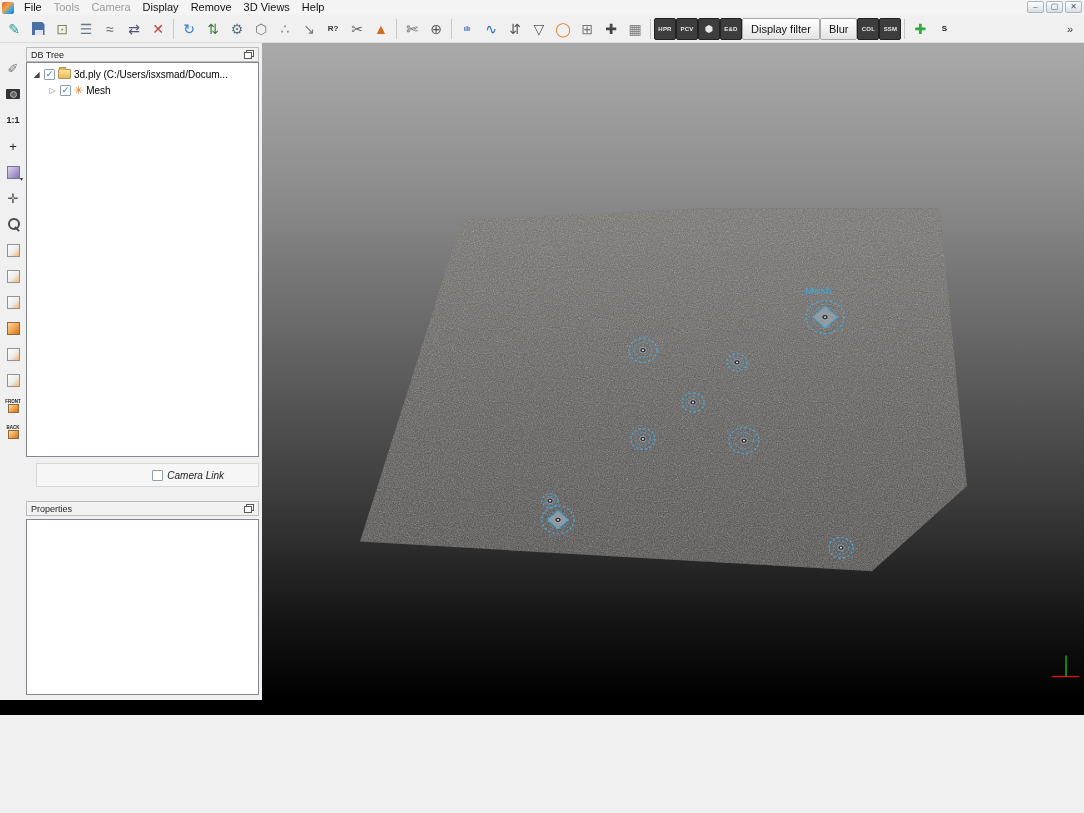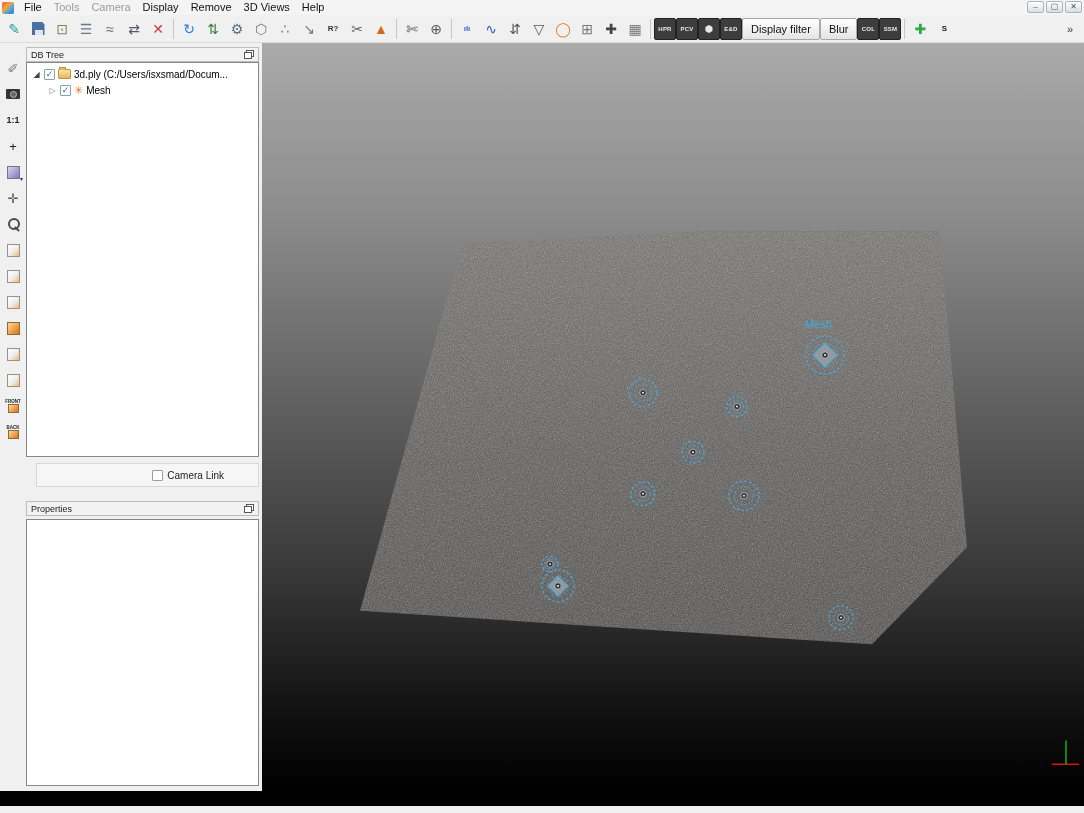--- a/index.html
+++ b/index.html
@@ -1,18 +1,18 @@
 <!DOCTYPE html>
 <html><head>
 <meta charset="utf-8">
 <style>
   * { box-sizing: border-box; margin: 0; padding: 0; }
   html,body { width:1084px; height:813px; }
   body { font-family: "Liberation Sans", sans-serif; font-size: 11px; background:#f0f0f0; overflow:hidden; }
-  .window { width:1084px; height:806px; display:flex; flex-direction:column; background:#f0f0f0; }
+  .window { width:1084px; height:715px; display:flex; flex-direction:column; background:#f0f0f0; }
 
   
   .menubar { height:15px; display:flex; align-items:center; background:#f4f4f4; padding-left:2px; position:relative; }
   .app-icon { width:12px; height:12px; margin-right:4px; border-radius:2px;
     background:linear-gradient(135deg,#e8563c 0%,#f5a43c 40%,#3ca6e8 70%,#2e6fb8 100%); }
   .menu-item { padding:0 6px; height:15px; line-height:15px; color:#111; cursor:default; }
   .menu-item.disabled { color:#9b9b9b; }
   .winbtns { position:absolute; right:2px; top:1px; display:flex; gap:2px; }
   .winbtn { width:17px; height:12px; font-size:8px; line-height:10px; text-align:center;
     background:linear-gradient(#ffffff,#d9dee3); border:1px solid #aab4bd; border-radius:2px; color:#44555f; }
@@ -63,21 +63,21 @@
   .expander { width:9px; font-size:8px; color:#444; text-align:center; }
   .expander.collapsed { color:#888; }
   .cbx { width:11px; height:11px; background:#fff; border:1px solid #8ea0ad; display:flex; align-items:center; justify-content:center;
     font-size:9px; color:#2a70c8; line-height:9px; border-radius:1px; flex:0 0 auto; }
   .folder-icon { width:13px; height:10px; background:linear-gradient(#fce29a,#eab65e); border:1px solid #b8934a;
     border-radius:1px; position:relative; flex:0 0 auto; }
   .folder-icon::before { content:""; position:absolute; top:-3px; left:0; width:5px; height:2px; background:#eab65e;
     border:1px solid #b8934a; border-bottom:none; }
   .mesh-icon { color:#e5791e; font-size:11px; line-height:11px; flex:0 0 auto; }
   .camera-link-strip { height:24px; margin:6px 0 0 10px; background:#f6f6f6; border:1px solid #d7d7d7;
-    display:flex; align-items:center; justify-content:flex-end; gap:4px; padding-right:34px; font-size:10px; color:#222; }
+    display:flex; align-items:center; justify-content:flex-end; gap:4px; padding-right:34px; font-size:10px; color:#222;font-style:italic; }
   .props-box { flex:1; background:#fff; border:1px solid #828790; margin-top:3px; }
   .spacer14 { height:14px; }
 
   
   .viewport { flex:1; position:relative; background:linear-gradient(180deg,#aaaaaa 0%,#8d8d8d 22%,#666666 45%,#3a3a3a 70%,#101010 90%,#000 100%); }
   .viewport svg { position:absolute; inset:0; width:100%; height:100%; }
 
   .footer { height:15px; background:#000; }
 </style>
 </head>

